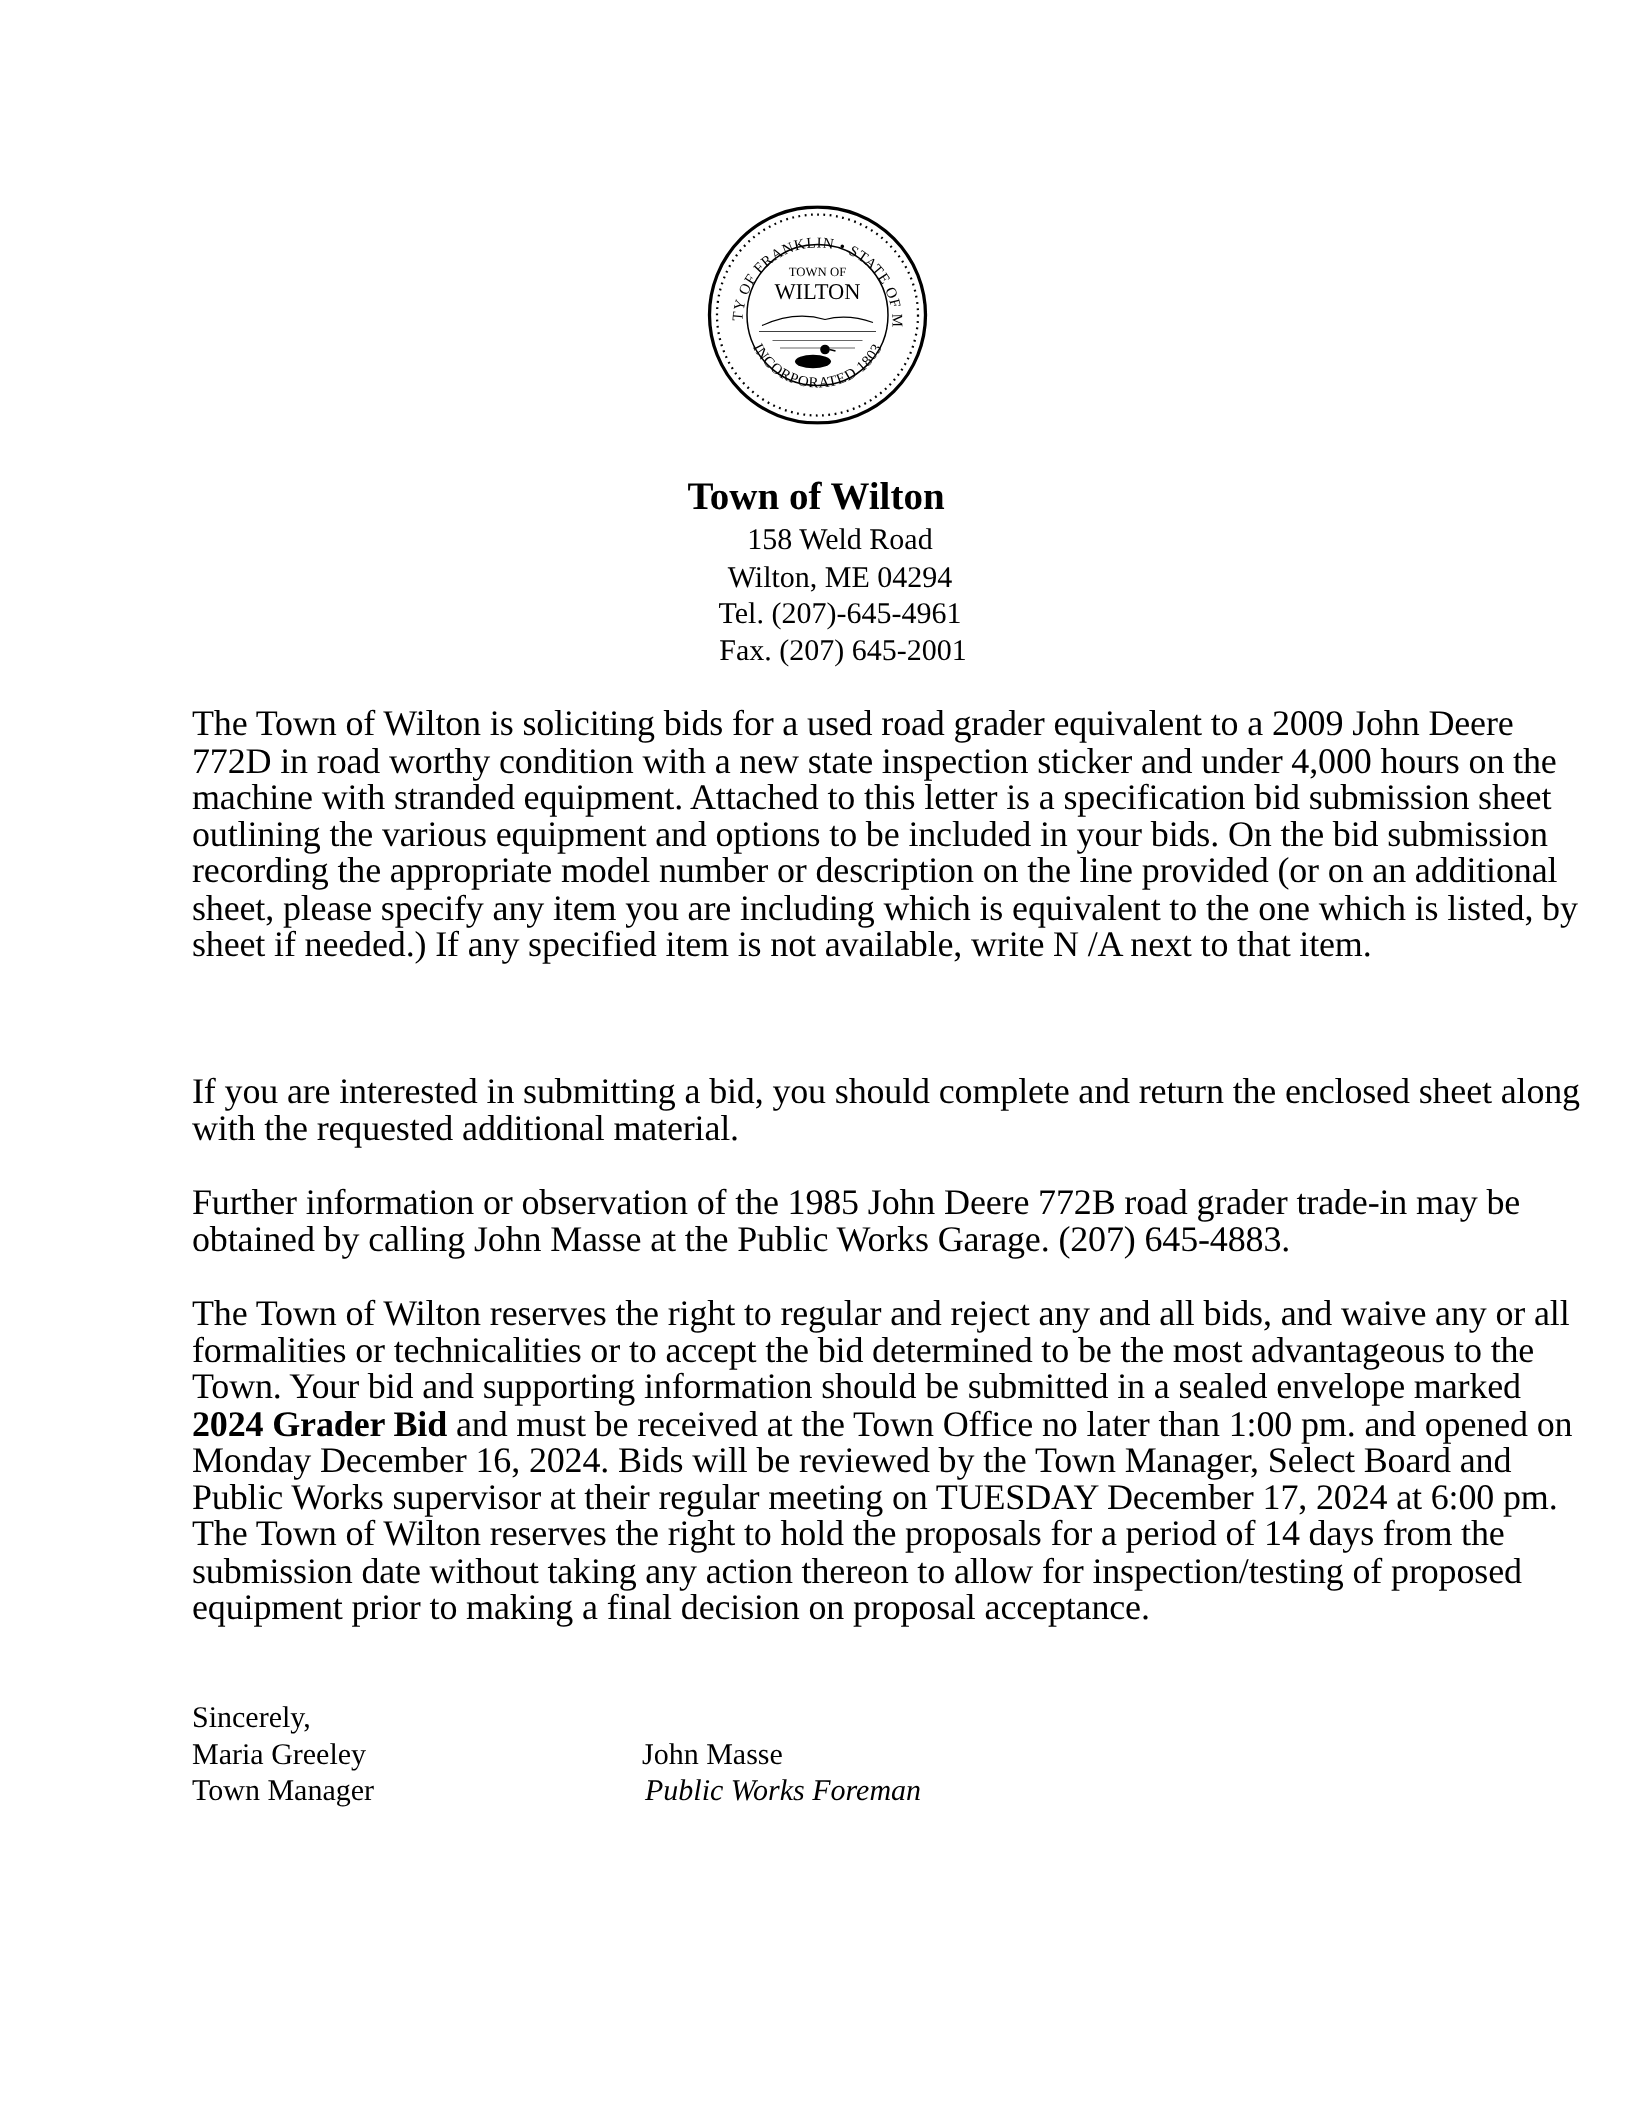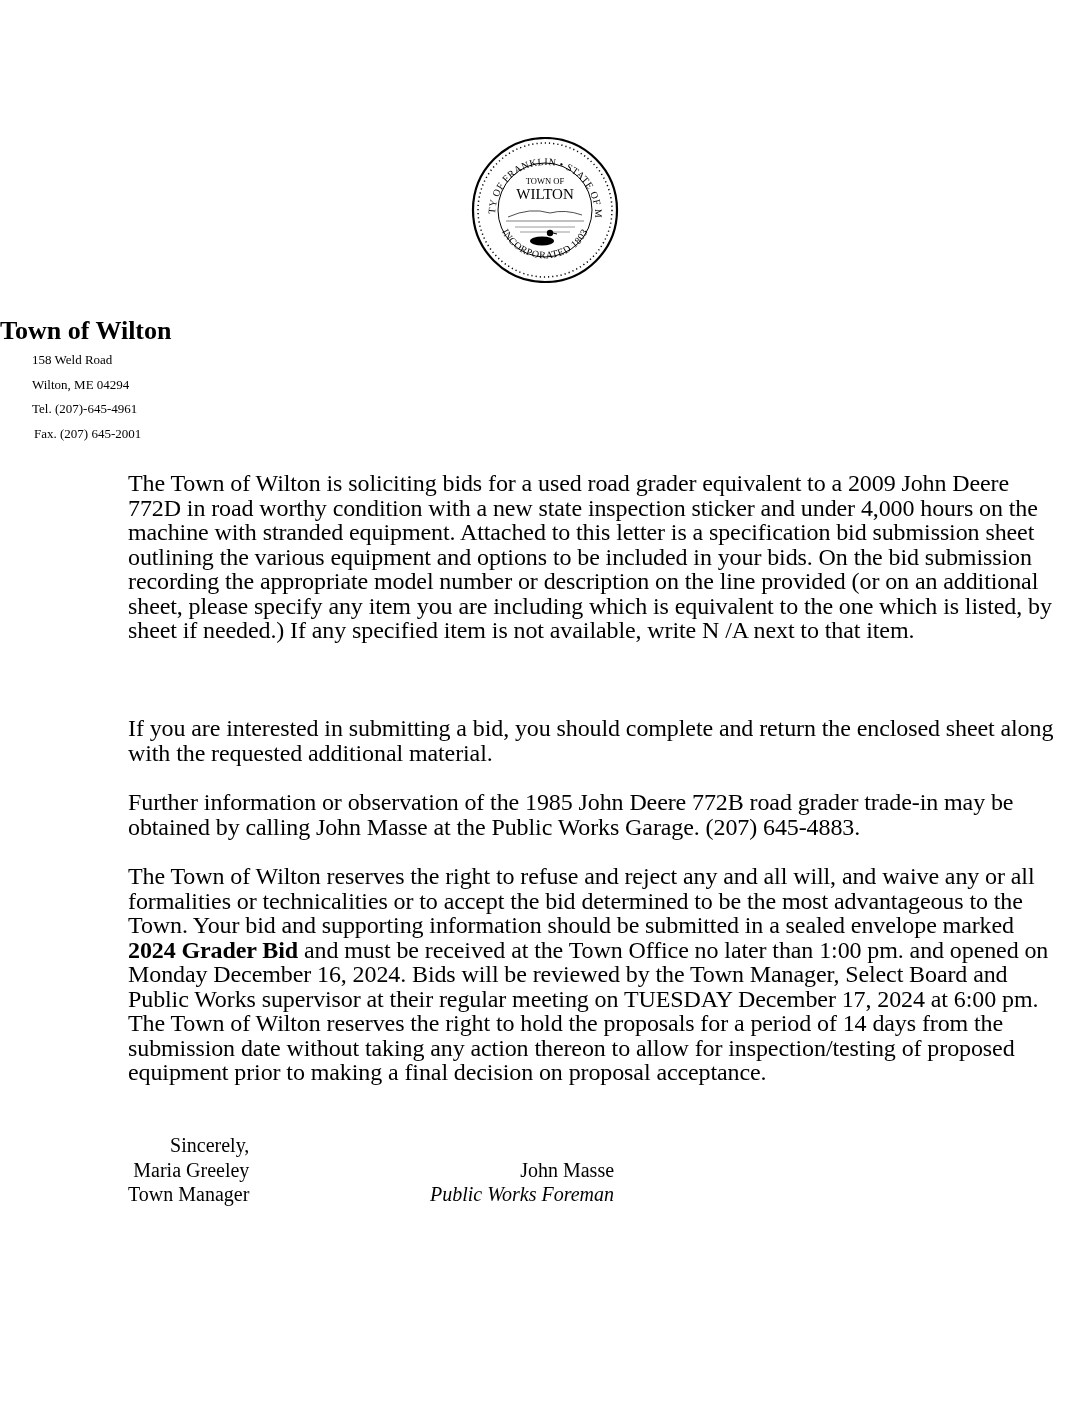--- a/index.html
+++ b/index.html
@@ -5,41 +5,41 @@
     html, body { margin: 0; padding: 0; background: #ffffff; }
     body {
       width: 1088px; height: 1408px; position: relative; overflow: hidden;
       font-family: "Liberation Serif", "DejaVu Serif", serif;
       color: #000;
     }
     .seal {
       position: absolute; left: 470px; top: 137px; width: 150px; height: 146px;
     }
     .header {
-      position: absolute; left: 0; width: 1088px; top: 314px; 
+      position: absolute; left: 0; width: 1088px; top: 314px; text-align: center;
     }
     .title {
       font-weight: bold; font-size: 26px; line-height: 34px; margin: 0;
       position: relative; left: 0;
     }
-    .addr { font-size: 13px; line-height: 24.5px; margin-left: 32px; }
+    .addr { font-size: 20px; line-height: 24.5px; margin-left: 32px; }
     .addr div { position: relative; }
     .para {
       position: absolute; left: 128px; width: 840px;
       font-size: 24px; line-height: 24.5px; margin: 0;
       letter-spacing: -0.1px;
     }
     .para .ln { display: block; white-space: nowrap; }
     .p1 { top: 471px; }
     .p2 { top: 716px; }
     .p3 { top: 790px; }
     .p4 { top: 864px; }
     .bold { font-weight: bold; }
     .sign {
-      position: absolute; top: 1133px; font-size: 20px; line-height: 24.5px; text-align: right;
+      position: absolute; top: 1133px; font-size: 20px; line-height: 24.5px;
     }
     .sign-left { left: 128px; }
     .sign-right { left: 428px; top: 1157.5px; }
     .sign-right .t2 { margin-left: 2px; font-style: italic; }
   </style>
 </head>
 <body>
 
 <div class="seal">
   <svg width="150" height="146" viewBox="0 0 150 146" xmlns="http://www.w3.org/2000/svg">
@@ -91,21 +91,21 @@
   <span class="ln">If you are interested in submitting a bid, you should complete and return the enclosed sheet along</span>
   <span class="ln">with the requested additional material.</span>
 </div>
 
 <div class="para p3">
   <span class="ln">Further information or observation of the 1985 John Deere 772B road grader trade-in may be</span>
   <span class="ln">obtained by calling John Masse at the Public Works Garage.  (207) 645-4883.</span>
 </div>
 
 <div class="para p4">
-  <span class="ln">The Town of Wilton reserves the right to refuse and reject any and all will, and waive any or all</span>
+  <span class="ln">The Town of Wilton reserves the right to regular and reject any and all bids, and waive any or all</span>
   <span class="ln">formalities or technicalities or to accept the bid determined to be the most advantageous to the</span>
   <span class="ln">Town. Your bid and supporting information should be submitted in a sealed envelope marked</span>
   <span class="ln"><span class="bold">2024 Grader Bid</span><span> and must be received at the Town Office no later than 1:00 pm. and opened on</span></span>
   <span class="ln">Monday December 16, 2024.  Bids will be reviewed by the Town Manager, Select Board and</span>
   <span class="ln">Public Works supervisor at their regular meeting on TUESDAY December 17, 2024 at 6:00 pm.</span>
   <span class="ln">The Town of Wilton reserves the right to hold the proposals for a period of 14 days from the</span>
   <span class="ln">submission date without taking any action thereon to allow for inspection/testing of proposed</span>
   <span class="ln">equipment prior to making a final decision on proposal acceptance.</span>
 </div>
 

